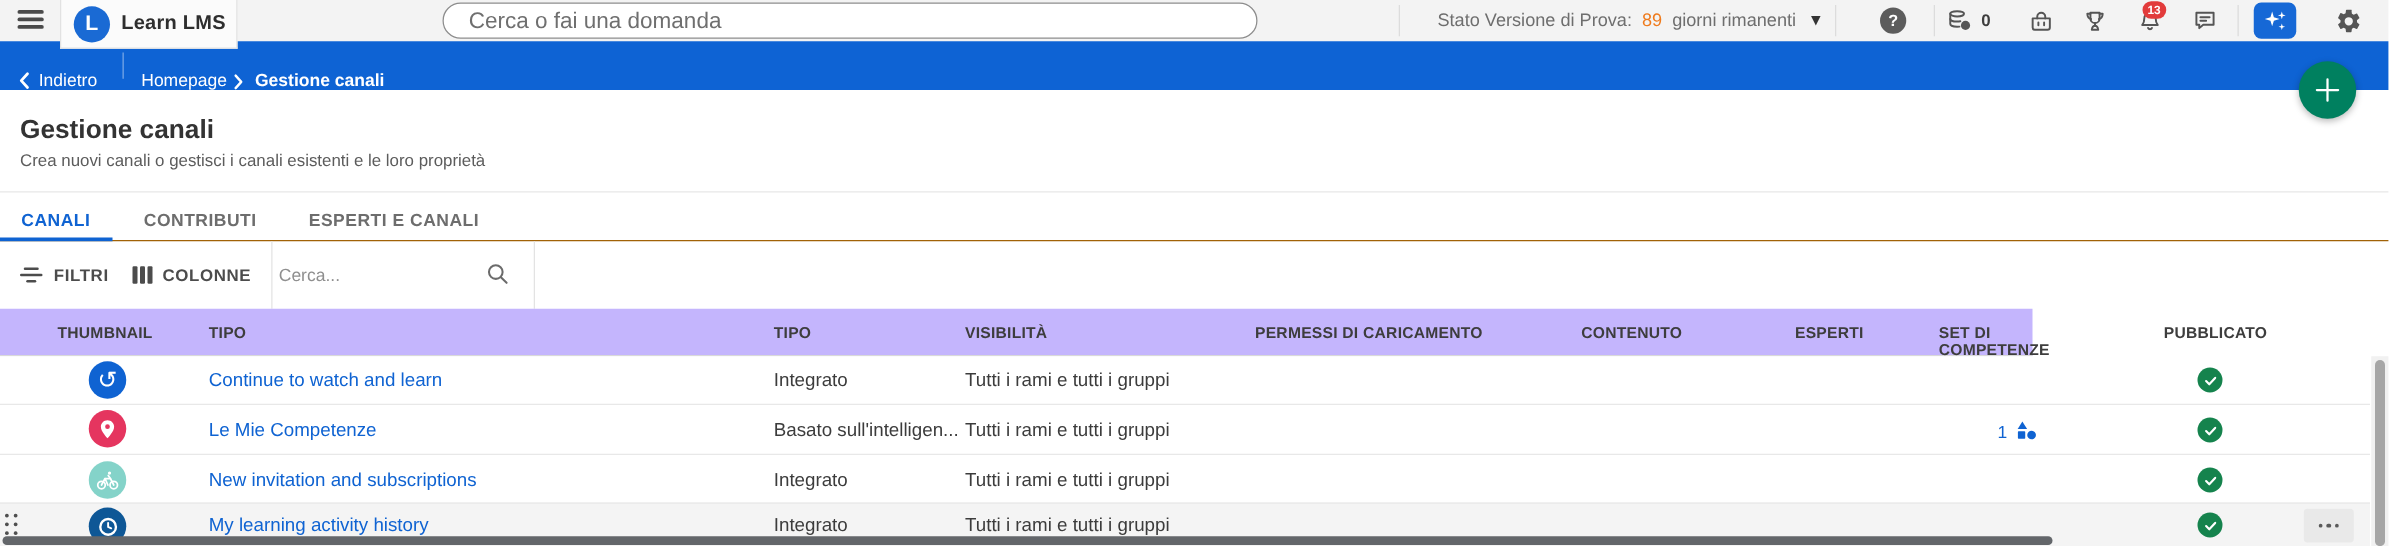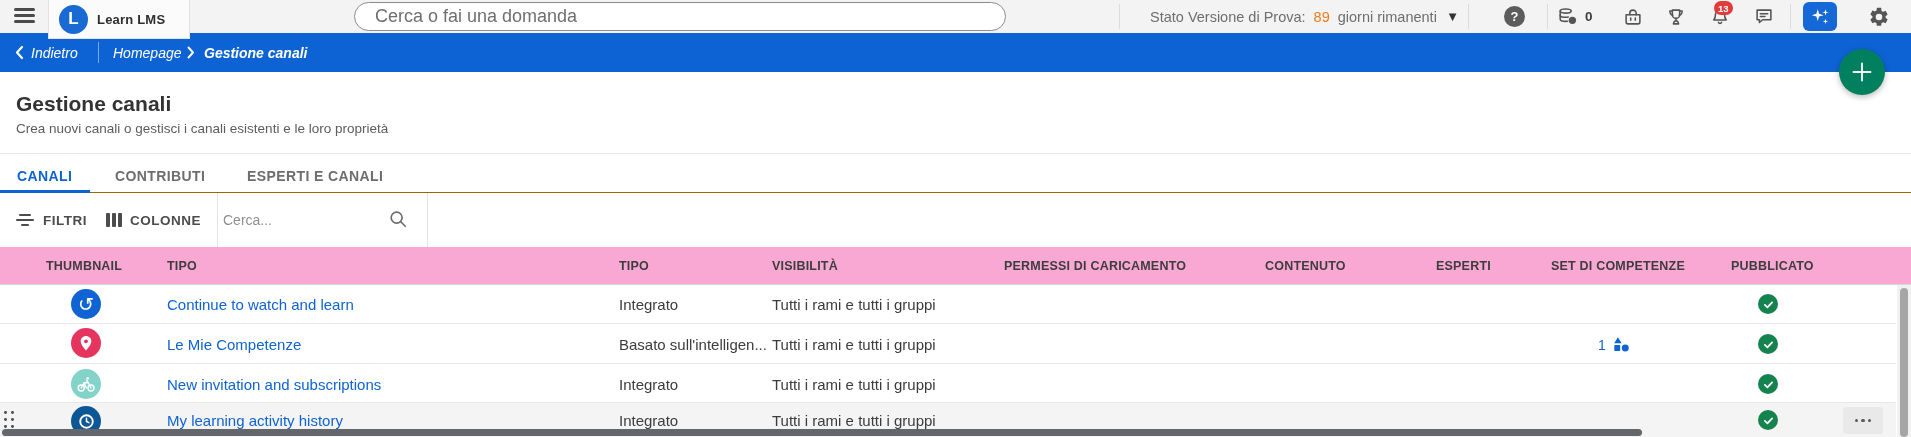--- a/index.html
+++ b/index.html
@@ -8,21 +8,21 @@
   #screen { position:relative; width:1911px; height:437px; background:#fff; overflow:hidden; }
 
   
   #topbar { position:absolute; left:0; top:0; width:1911px; height:33px; background:#f3f3f3; }
   #hamburger { position:absolute; left:14px; top:8px; width:21px; height:17px; cursor:pointer; background:none; border:none; }
   #hamburger span { display:block; width:21px; height:2.6px; background:#4a4a4a; border-radius:2px; margin-bottom:3.6px; }
   #logo-tab { position:absolute; left:48px; top:0; width:142px; height:39px; background:#fbfbfb;
               border:1px solid #e2e2e2; border-top:none; z-index:6; display:flex; align-items:center; padding-left:10px; }
   .logo-circle { width:29px; height:29px; border-radius:50%; background:#1a6ad4; color:#fff; font-weight:bold;
                  font-size:17px; display:flex; align-items:center; justify-content:center; }
-  .logo-text { margin-left:9px; font-size:13px; font-weight:bold; color:#2e2e2e; letter-spacing:.2px; }
+  .logo-text { margin-left:9px; font-size:16px; font-weight:bold; color:#2e2e2e; letter-spacing:.2px; }
   #global-search { position:absolute; left:354px; top:2px; width:652px; height:29px; border:1px solid #8d8d8d;
                    border-radius:15px; background:#fff; }
   #global-search input { width:100%; height:100%; border:none; outline:none; background:transparent;
                          padding:0 20px; font-size:18px; font-family:inherit; color:#333; }
   #global-search input::placeholder { color:#6f6f6f; opacity:1; }
   .vdiv { position:absolute; top:4px; width:1px; height:25px; background:#dcdcdc; }
   #trial { position:absolute; left:1150px; top:0; height:33px; display:flex; align-items:center; gap:8px; font-size:14.5px; }
   #trial .t-label, #trial .t-suffix { color:#6e6e6e; }
   #trial .t-days { color:#ef7b1d; }
   #trial .t-caret { color:#333; font-size:10px; margin-left:4px; font-family:"DejaVu Sans",sans-serif; }
@@ -33,21 +33,21 @@
              background:none; border:none; cursor:pointer; }
   #coins-count { position:absolute; left:1585px; top:9px; font-size:13.5px; font-weight:bold; color:#3e3e3e; }
   #bell-badge { position:absolute; left:1714px; top:1px; min-width:18px; height:14px; padding:0 4px; border-radius:8px;
                 background:#e23b3b; color:#fff; font-size:9.5px; font-weight:bold; display:flex; align-items:center;
                 justify-content:center; z-index:3; }
   #ai-btn { position:absolute; left:1803px; top:2px; width:34px; height:29px; border-radius:6px; background:#1668d6;
             display:flex; align-items:center; justify-content:center; border:none; cursor:pointer; }
 
   
   #crumbbar { position:absolute; left:0; top:33px; width:1911px; height:39px; background:#0e63d4; color:#fff; z-index:2; }
-  #crumbbar .cc { position:absolute; top:0; height:39px; display:flex; align-items:center; font-size:14px;font-style:italic; }
+  #crumbbar .cc { position:absolute; top:0; height:39px; display:flex; align-items:flex-end; font-size:14px; }
   #back-link { left:14px; gap:6px; cursor:pointer; }
   #crumb-div { position:absolute; left:98px; top:9px; width:1px; height:21px; background:rgba(255,255,255,.45); }
   #crumb-home { left:113px; cursor:pointer; }
   #crumb-sep { left:186px; }
   #crumb-current { left:204px; font-weight:bold; }
 
   
   #fab { position:absolute; left:1839px; top:49px; width:46px; height:46px; border-radius:50%; background:#00805f;
          border:none; display:flex; align-items:center; justify-content:center; z-index:10; cursor:pointer;
          box-shadow:0 2px 6px rgba(0,0,0,.28); }
@@ -73,21 +73,21 @@
   .filter-ic i:nth-child(1){width:12px;} .filter-ic i:nth-child(2){width:18px;} .filter-ic i:nth-child(3){width:8px;}
   .cols-ic { display:flex; gap:2px; }
   .cols-ic i { display:block; width:4px; height:14px; background:#4c4c4c; border-radius:1px; }
   .tooldiv { position:absolute; top:0; width:1px; height:54px; background:#e3e3e3; }
   #toolbar-search { position:absolute; left:223px; top:14px; width:160px; height:26px; border:none; outline:none;
                     font-size:14px; font-family:inherit; color:#333; background:transparent; }
   #toolbar-search::placeholder { color:#8f8f8f; opacity:1; }
   #toolbar-mag { position:absolute; left:388px; top:16px; background:none; border:none; cursor:pointer; }
 
   
-  #thead { position:absolute; left:0; top:247px; width:1911px; height:38px; background:#f9a8d4; border-bottom:1px solid #d9d9d9;text-align:right; }
+  #thead { position:absolute; left:0; top:247px; width:1626px; height:38px; background:#c4b5fd; border-bottom:1px solid #d9d9d9; }
   #thead span { position:absolute; top:12px; font-size:12.5px; font-weight:bold; color:#3d3d3d; letter-spacing:.2px; }
   .row { position:absolute; left:0; width:1896px; background:#fff; }
   .row + .row { border-top:1px solid #e8e8e8; }
   #row-0 { top:285px; height:38px; }
   #row-1 { top:323px; height:40px; border-top:1px solid #e8e8e8; }
   #row-2 { top:363px; height:39px; border-top:1px solid #e8e8e8; }
   #row-3 { top:402px; height:35px; border-top:1px solid #e8e8e8; background:#f4f4f4; }
   .thumb { position:absolute; left:71px; width:30px; height:30px; border-radius:50%; background:var(--c,#0f63d2);
            display:flex; align-items:center; justify-content:center; }
   #row-0 .thumb, #row-1 .thumb { top:4px; } #row-2 .thumb { top:5px; } #row-3 .thumb { top:3px; }

